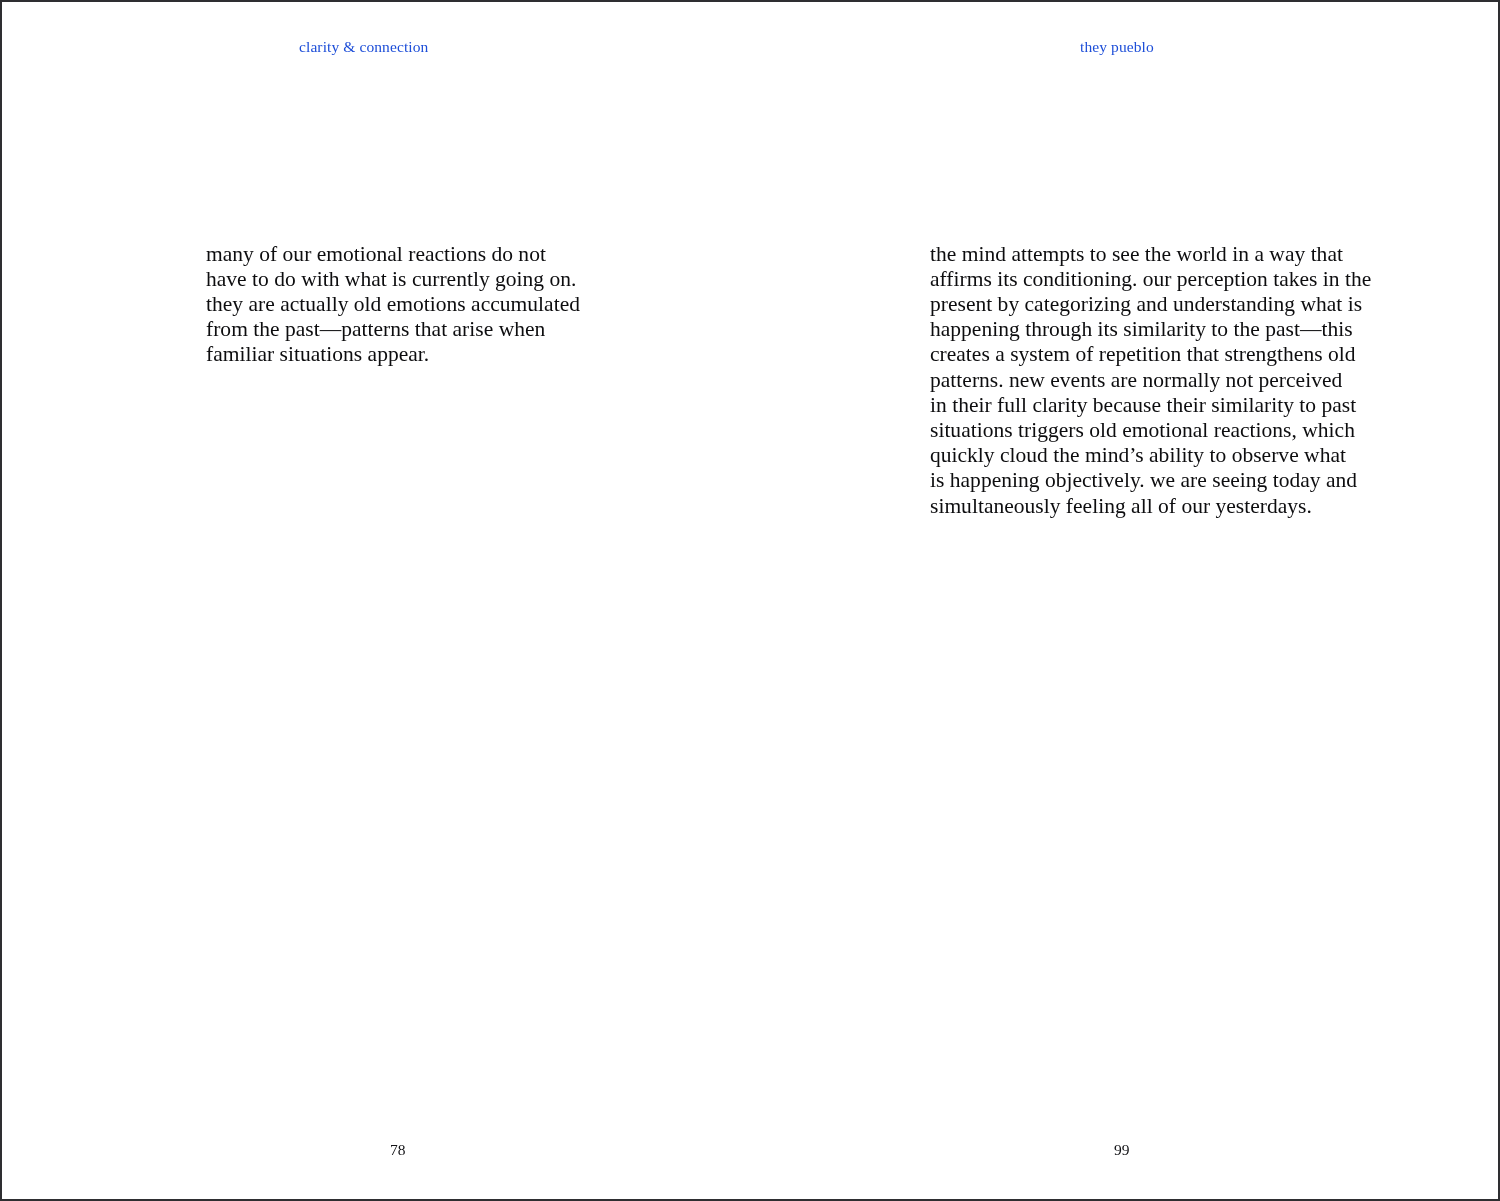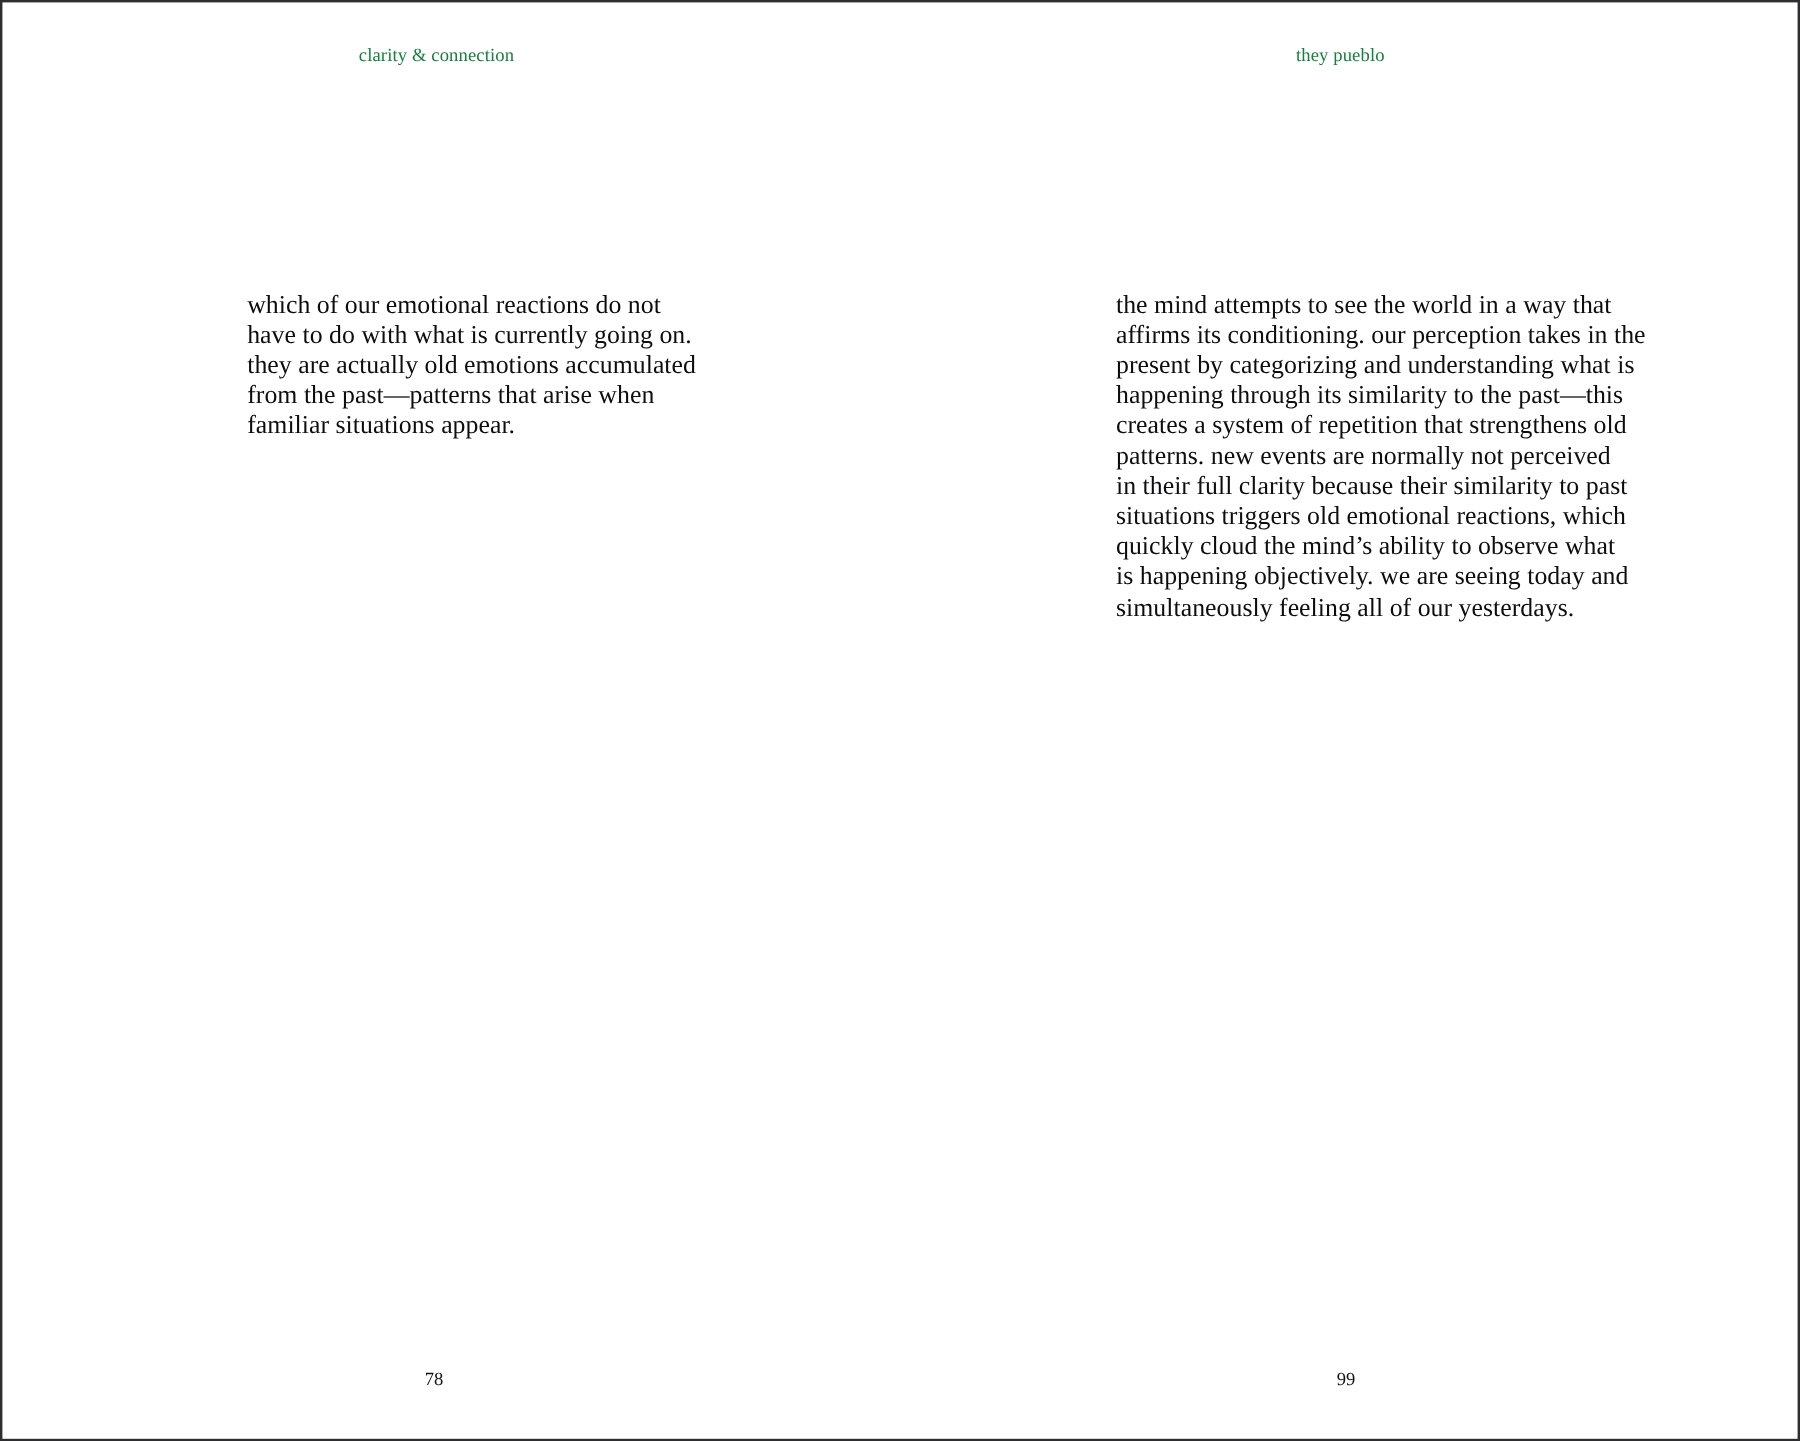--- a/index.html
+++ b/index.html
@@ -20,21 +20,21 @@
     color: #0d0d0f;
   }
 
   
   .running-head {
     position: absolute;
     top: 36px;
     font-size: 15.5px;
     line-height: 1.2;
     letter-spacing: 0.1px;
-    color: #15803d;
+    color: #1d4ed8;
     white-space: nowrap;
   }
   .running-head.left  { left: 297px; }
   .running-head.right { left: 1078px; }
 
   
   .page {
     position: absolute;
     top: 218px;
   }
@@ -51,34 +51,34 @@
   }
 
   
   .folio {
     position: absolute;
     bottom: 39px;
     font-size: 15.5px;
     line-height: 1.2;
     color: #131316;
   }
-  .folio.left  { left: 352px; }
+  .folio.left  { left: 388px; }
   .folio.right { left: 1112px; }
 </style>
 </head>
 <body>
 
 <div class="spread">
 
   <div class="running-head left">clarity &amp; connection</div>
 
   <div class="running-head right">they pueblo</div>
 
   <div class="page left">
-    <p class="body-text">which of our emotional reactions do not
+    <p class="body-text">many of our emotional reactions do not
 have to do with what is currently going on.
 they are actually old emotions accumulated
 from the past—patterns that arise when
 familiar situations appear.</p>
   </div>
 
   <div class="page right">
     <p class="body-text">the mind attempts to see the world in a way that
 affirms its conditioning. our perception takes in the
 present by categorizing and understanding what is

